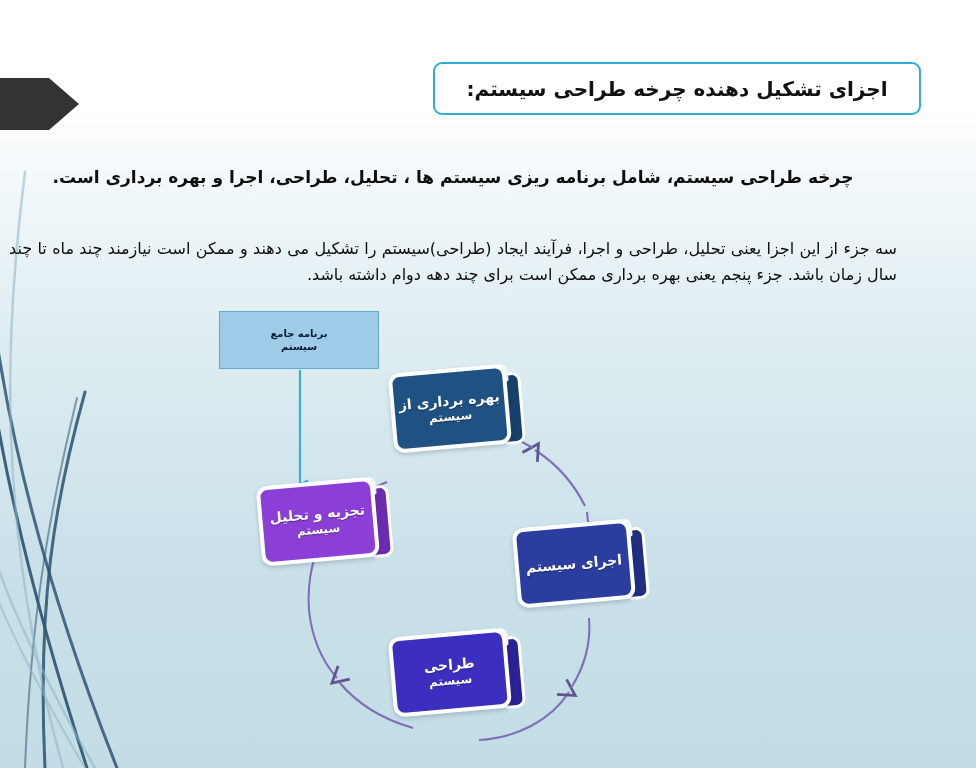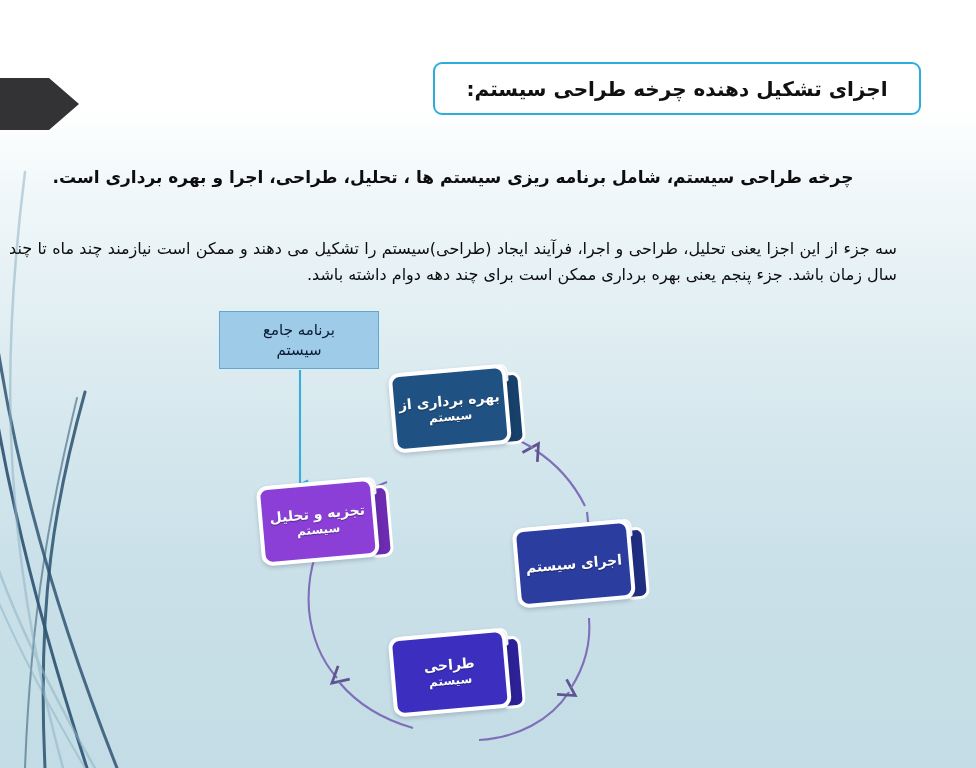--- a/index.html
+++ b/index.html
@@ -114,22 +114,22 @@
     background: #9DCBE8;
     border: 1.5px solid #5FA8CF;
     display: flex;
     flex-direction: column;
     align-items: center;
     justify-content: center;
     direction: rtl;
   }
   #plan-box span {
     display: block;
-    font-size: 15px;
-    font-weight: normal;
+    font-size: 10px;
+    font-weight: bold;
     color: #0a1a33;
     line-height: 1.35;
   }
 
   
   #cycle-svg {
     position: absolute;
     left: 250px;
     top: 300px;
     width: 480px;

